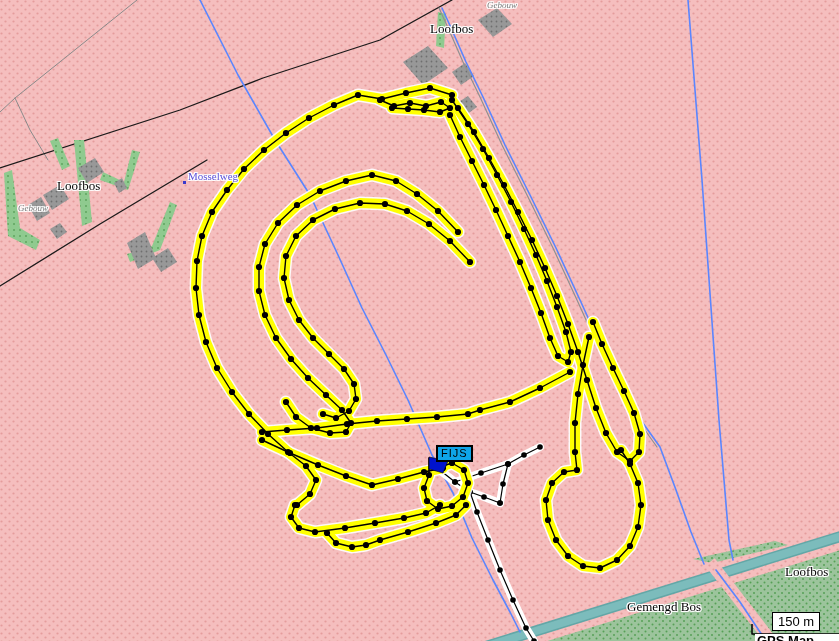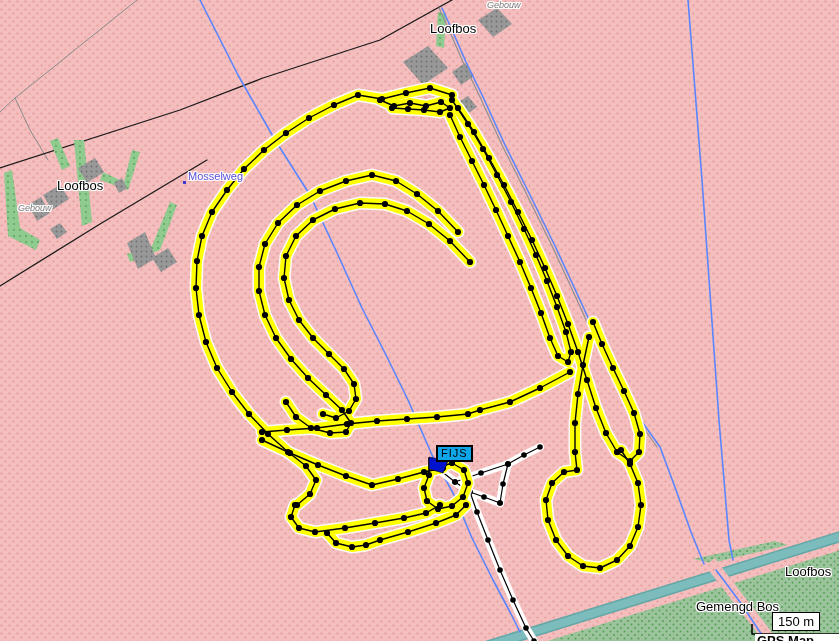--- a/index.html
+++ b/index.html
@@ -1,21 +1,21 @@
 <!DOCTYPE html>
 <html><head>
 <meta charset="utf-8">
 <style>
   html,body{margin:0;padding:0;background:#fff;}
   #map{position:relative;width:839px;height:641px;overflow:hidden;
        font-family:"Liberation Sans",sans-serif;cursor:crosshair;}
   #map-svg{position:absolute;left:0;top:0;}
   .map-label{position:absolute;font-size:13px;color:#000;white-space:nowrap;line-height:1.1;
     text-shadow:-1px -1px 0 #fff,1px -1px 0 #fff,-1px 1px 0 #fff,1px 1px 0 #fff,
-                0 -1px 0 #fff,0 1px 0 #fff,-1px 0 0 #fff,1px 0 0 #fff;}
+                0 -1px 0 #fff,0 1px 0 #fff,-1px 0 0 #fff,1px 0 0 #fff;font-family:Liberation Serif, serif;}
   .map-label.street{color:#5B50D8;font-size:11px;}
   .map-label.tiny{font-size:9px;font-style:italic;color:#7A7A7A;}
   .street-dot{position:absolute;width:3px;height:3px;background:#3A3ACC;}
   .wp-box{position:absolute;background:#0ea5e9;border:2px solid #000;font-size:11px;
     padding:0 3px;line-height:13px;letter-spacing:1px;color:#000;}
   .scale-box{position:absolute;background:#fff;border:1px solid #000;font-size:13px;
     padding:1px 5px;line-height:15px;color:#000;}
   .footer-strip{position:absolute;background:#fff;height:7px;width:84px;overflow:hidden;
     font-size:13px;font-weight:bold;line-height:14px;color:#000;padding-left:2px;}
 </style>
@@ -366,21 +366,21 @@
         <polygon points="429,457 448,461 443,473 429,469" fill="#0013CC" stroke="#000" stroke-width="0.6"></polygon>
       </g>
       <g>
         <polyline points="752,624 752,634 839,634" fill="none" stroke-linecap="butt" stroke-linejoin="round" stroke="#000" stroke-width="1.5"></polyline>
       </g>
     </svg>
 
   <div class="map-label" style="left: 430px; top: 22px;">Loofbos</div>
   <div class="map-label" style="left: 57px; top: 179px;">Loofbos</div>
   <div class="map-label" style="left: 785px; top: 565px;">Loofbos</div>
-  <div class="map-label" style="left: 669px; top: 600px; padding-left: 27px;">Gemengd Bos</div>
+  <div class="map-label" style="left: 600px; top: 600px; padding-left: 27px;">Gemengd Bos</div>
   <div class="map-label street" style="left: 188px; top: 170px;">Mosselweg</div>
   <div class="street-dot" style="left:183px;top:181px;"></div>
   <div class="map-label tiny" style="left: 487px; top: 1px;">Gebouw</div>
   <div class="map-label tiny" style="left: 18px; top: 204px;">Gebouw</div>
 
   <div class="wp-box" style="left: 436px; top: 445px;">FIJS</div>
 
   <div class="scale-box" style="left: 772px; top: 612px;">150 m</div>
   <div class="footer-strip" style="left: 755px; top: 634px;">GPS Map Deta</div>
 </div>

